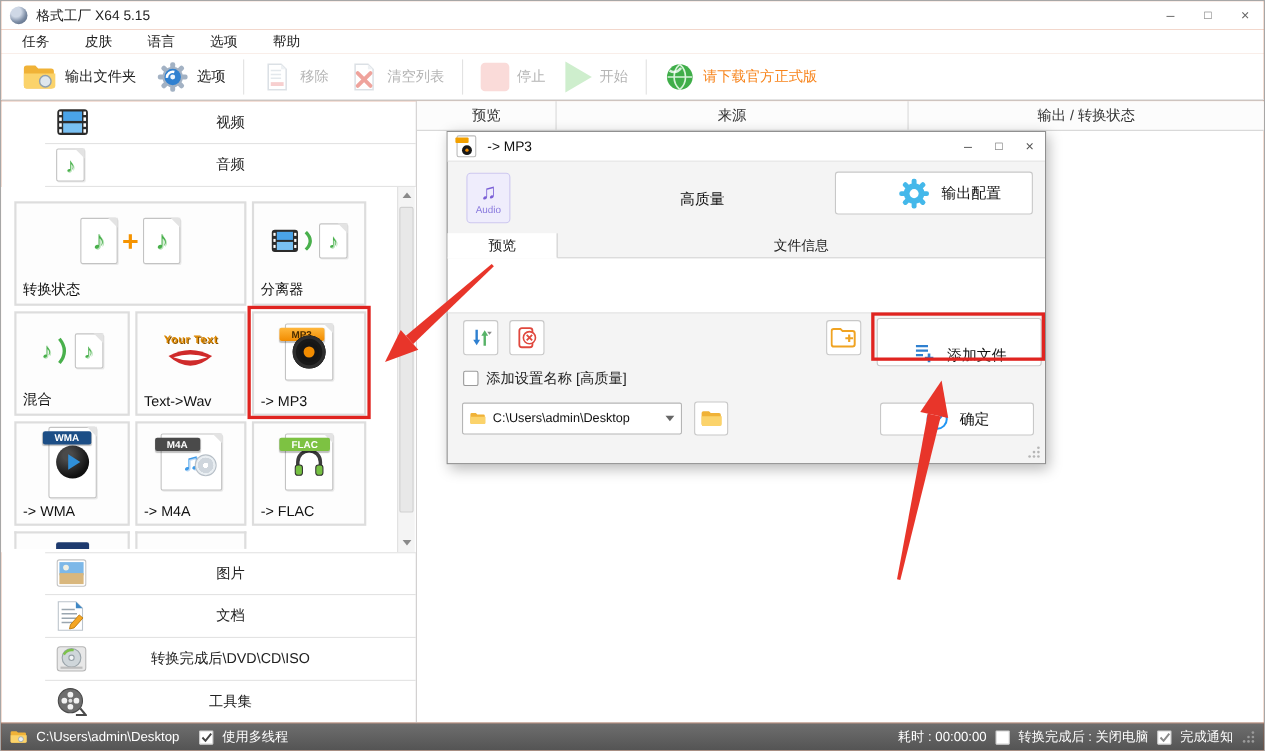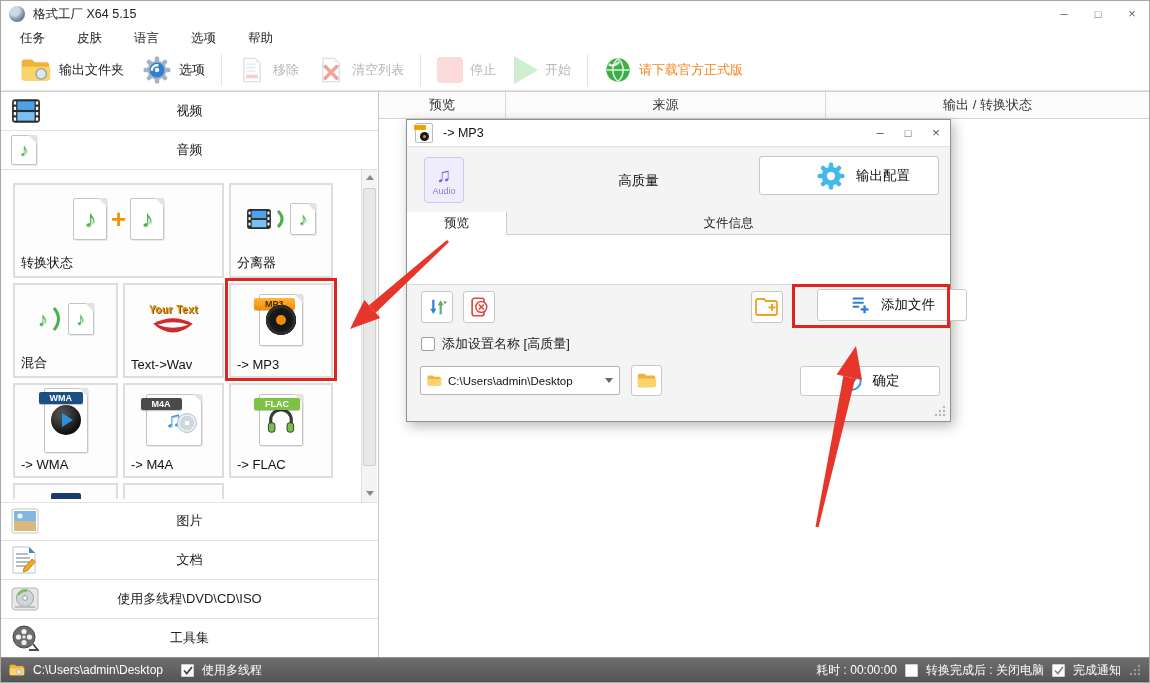--- a/index.html
+++ b/index.html
@@ -27,21 +27,21 @@
   .tbtn.dis { color:#b5b5b5; }
   .tbtn.dis svg, .tbtn.dis .shape { opacity:.5; }
   .tsep { width:1px; height:32px; background:#e2e2e2; margin:0 7px; }
   .dl-label { color:#f7841c; }
   .stop-sq { width:26px; height:26px; border-radius:4px; background:#f5b8b4; }
   .play-tri { width:0; height:0; border-left:24px solid #9ede9b; border-top:14px solid transparent; border-bottom:14px solid transparent; }
 
   
   .main { position:absolute; top:90px; left:0; right:0; bottom:25px; border-top:1px solid #cfcfcf; display:flex; }
   .left-panel { width:378px; border-right:1px solid #c9c9c9; background:#fff; display:flex; flex-direction:column; }
-  .cat { position:relative; height:39px; border-bottom:1px solid #e3e3e3; display:flex; align-items:center; justify-content:center; }
+  .cat { position:relative; height:39px; border-bottom:1px solid #e3e3e3; display:flex; align-items:center; justify-content:center;margin-left:40px; }
   .cat .ci { position:absolute; left:10px; top:50%; transform:translateY(-50%); display:flex; }
   .cat .cl { font-size:13px; color:#222; }
   .cat.topb { border-top:1px solid #e3e3e3; border-bottom:none; }
 
   
   .tilewrap { position:relative; height:333px; overflow:hidden; background:#fff; }
   .tiles { display:grid; grid-template-columns:105px 101px 104px; column-gap:5px; row-gap:5px; padding:13px 0 0 12px; }
   .tile { height:95px; border:2px solid #ddd; background:#fdfdfd; display:flex; flex-direction:column; position:relative; }
   .tile.wide { grid-column:1 / span 2; }
   .tile .art { flex:1; display:flex; align-items:center; justify-content:center; gap:4px; overflow:hidden; }
@@ -99,21 +99,21 @@
   .audio-ico .at { color:#8a7ade; font-size:9px; margin-top:1px; }
   .quality { position:absolute; left:120px; right:200px; top:52px; text-align:center; font-size:13.5px; color:#111; }
   .btn { background:#fff; border:1px solid #c8c8c8; border-radius:3px; display:flex; align-items:center; justify-content:center; gap:10px; font-size:13.5px; color:#111; }
   .out-cfg { position:absolute; right:11px; top:36px; width:180px; height:39px;padding-left:28px; }
   .dlg-tabs { position:absolute; left:0; right:0; top:92px; height:23px; display:flex; border-bottom:1px solid #ccc; background:#f4f4f4; }
   .dlg-tabs .tab { display:flex; align-items:center; justify-content:center; font-size:12.5px; color:#222; }
   .dlg-tabs .t1 { width:100px; border-right:1px solid #ccc; background:#fff; border-bottom:1px solid #fff; margin-bottom:-1px; }
   .dlg-tabs .t2 { flex:1; }
   .dlg-pane { position:absolute; left:0; right:0; top:115px; height:50px; background:#fff; border-bottom:1px solid #ddd; }
   .sqbtn { position:absolute; width:32px; height:32px; background:#fff; border:1px solid #c8c8c8; border-radius:3px; display:flex; align-items:center; justify-content:center; }
-  .addfile { position:absolute; left:410px; top:169px; width:150px; height:32px; }
+  .addfile { position:absolute; left:390px; top:169px; width:150px; height:44px;align-items:flex-end; }
   .cbrow { position:absolute; left:14px; top:215px; display:flex; align-items:center; gap:7px; font-size:13px; color:#222; }
   .cb { width:14px; height:14px; background:#fff; border:1px solid #9a9a9a; border-radius:2px; display:flex; align-items:center; justify-content:center; }
   .pathsel { position:absolute; left:13px; top:246px; width:200px; height:29px; background:#fff; border:1px solid #b5b5b5; border-radius:2px;
     display:flex; align-items:center; padding:0 6px; gap:6px; }
   .pathsel .ptxt { flex:1; font-size:11.5px; color:#111; white-space:nowrap; overflow:hidden; }
   .caret { width:0; height:0; border-left:4.5px solid transparent; border-right:4.5px solid transparent; border-top:5.5px solid #666; }
   .browse { position:absolute; left:224px; top:245px; width:31px; height:31px; }
   .okbtn { position:absolute; left:393px; top:246px; width:140px; height:30px; }
   .grip { position:absolute; right:4px; bottom:4px; }
 
@@ -409,21 +409,21 @@
         <span class="ci">
           <svg width="28" height="26" viewBox="0 0 28 26">
               <rect x="1" y="2" width="26" height="22" rx="3" fill="#e8e8e8" stroke="#b5b5b5"></rect>
               <circle cx="14" cy="12" r="8.5" fill="#cfd6da"></circle>
               <circle cx="14" cy="12" r="8.5" fill="none" stroke="#9aa4aa"></circle>
               <path d="M7 9 a9 9 0 0 1 9-4" stroke="#7dc24b" stroke-width="2.2" fill="none"></path>
               <circle cx="14" cy="12" r="2.4" fill="#f2f5f7" stroke="#98a2a8"></circle>
               <rect x="4" y="20" width="20" height="2" fill="#bdbdbd"></rect>
             </svg>
         </span>
-        <span class="cl">使用多线程\DVD\CD\ISO</span>
+        <span class="cl">转换完成后\DVD\CD\ISO</span>
       </div>
       <div class="cat topb">
         <span class="ci">
           <svg width="28" height="28" viewBox="0 0 28 28">
               <circle cx="13" cy="13" r="11" fill="#6e6e6e" stroke="#4a4a4a"></circle>
               <circle cx="13" cy="7.5" r="2.6" fill="#f2f2f2"></circle>
               <circle cx="7.5" cy="13" r="2.6" fill="#f2f2f2"></circle>
               <circle cx="18.5" cy="13" r="2.6" fill="#f2f2f2"></circle>
               <circle cx="13" cy="18.5" r="2.6" fill="#f2f2f2"></circle>
               <circle cx="13" cy="13" r="1.8" fill="#e0e0e0"></circle>

